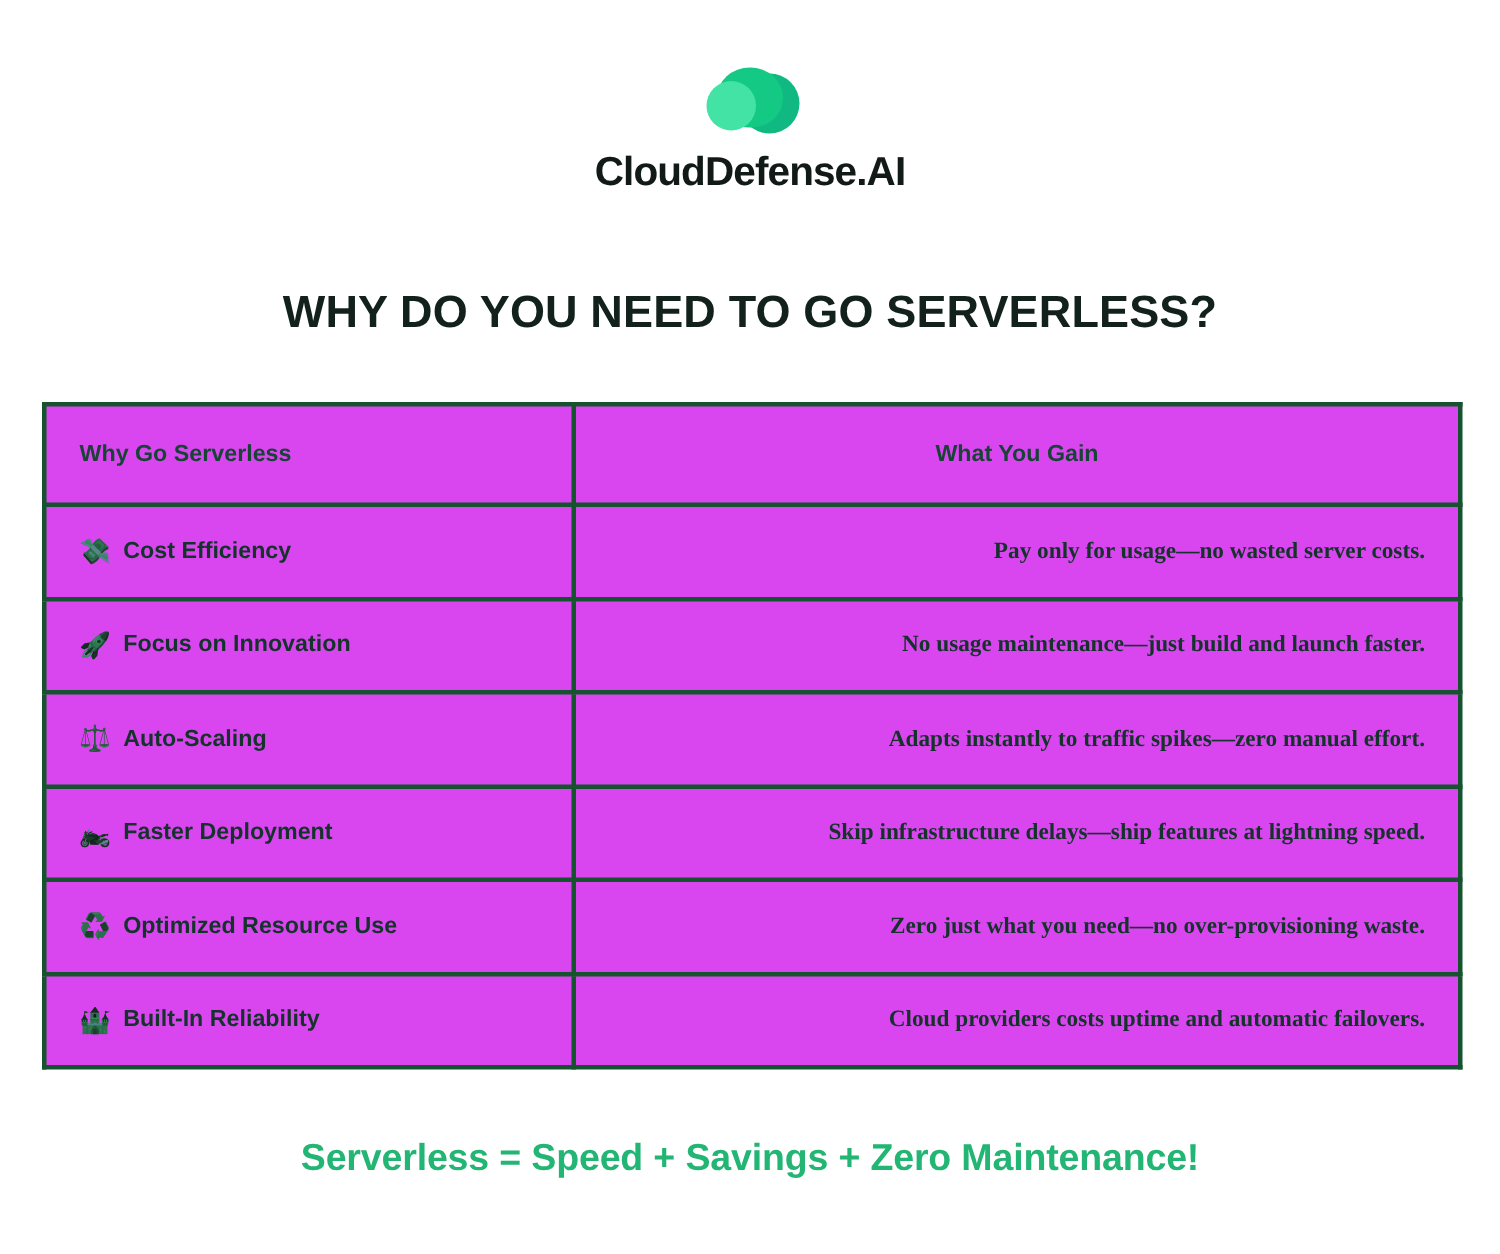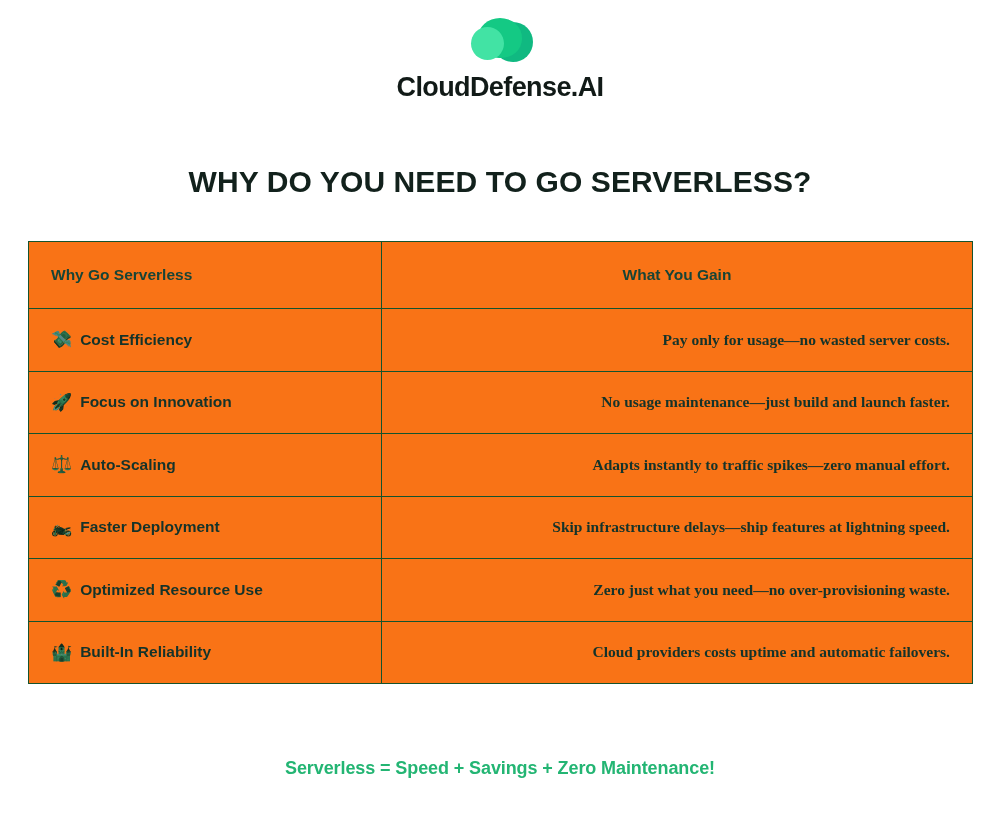--- a/index.html
+++ b/index.html
@@ -15,21 +15,21 @@
     font-family: "Liberation Sans", sans-serif;
     -webkit-font-smoothing: antialiased;
     color: #14322a;
     position: relative;
     overflow: hidden;
   }
 
   
   .brand {
     width: 100%;
-    padding-top: 16px;
+    padding-top: 43px;
     display: flex;
     flex-direction: column;
     align-items: center;
   }
 
   .brand-mark {
     width: 66px;
     height: 48px;
     position: relative;
     margin-bottom: 8px;
@@ -92,24 +92,24 @@
     width: 944px;
     border-collapse: collapse;
     table-layout: fixed;
   }
 
   table.matrix col.c-left  { width: 353px; }
   table.matrix col.c-right { width: 591px; }
 
   table.matrix th,
   table.matrix td {
-    border: 1px solid #14532d;
+    border: 3px solid #14532d;
     padding: 12px 22px;
     vertical-align: middle;
-    background: #f97316;
+    background: #d946ef;
   }
 
   table.matrix thead th {
     height: 67px;
     font-size: 15.5px;
     font-weight: 700;
     color: #174436;
   }
 
   th.head-left  { text-align: left; }
@@ -138,21 +138,21 @@
     filter: grayscale(100%) sepia(62%) hue-rotate(96deg) saturate(340%) brightness(0.52);
   }
 
   
   .footer-tagline {
     position: absolute;
     left: 0;
     right: 0;
     top: 758px;
     text-align: center;
-    font-size: 18px;
+    font-size: 25px;
     font-weight: 700;
     color: #23b573;
     letter-spacing: -0.1px;
   }
 </style>
 </head>
 <body>
 
 <div class="brand">
   <div class="brand-mark">

